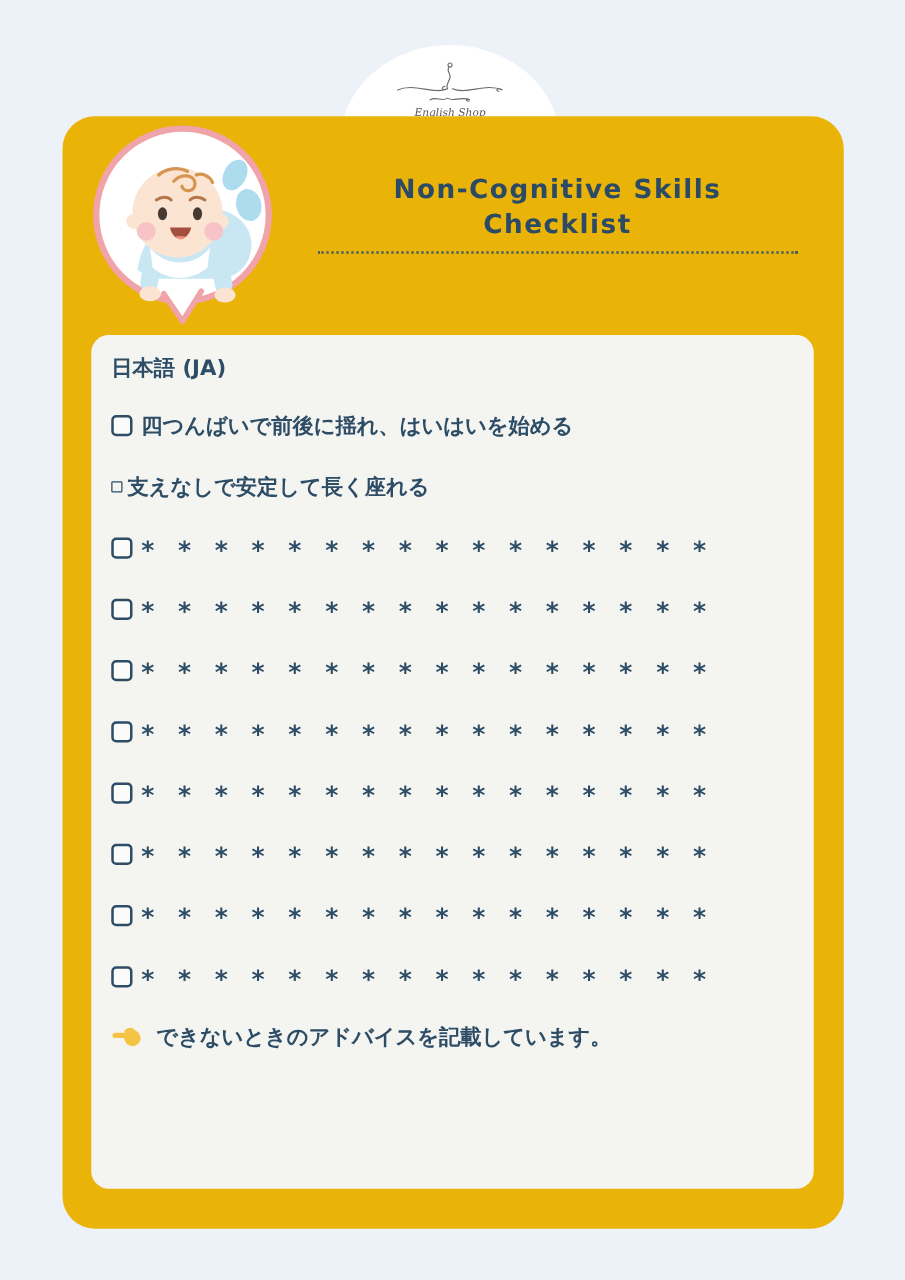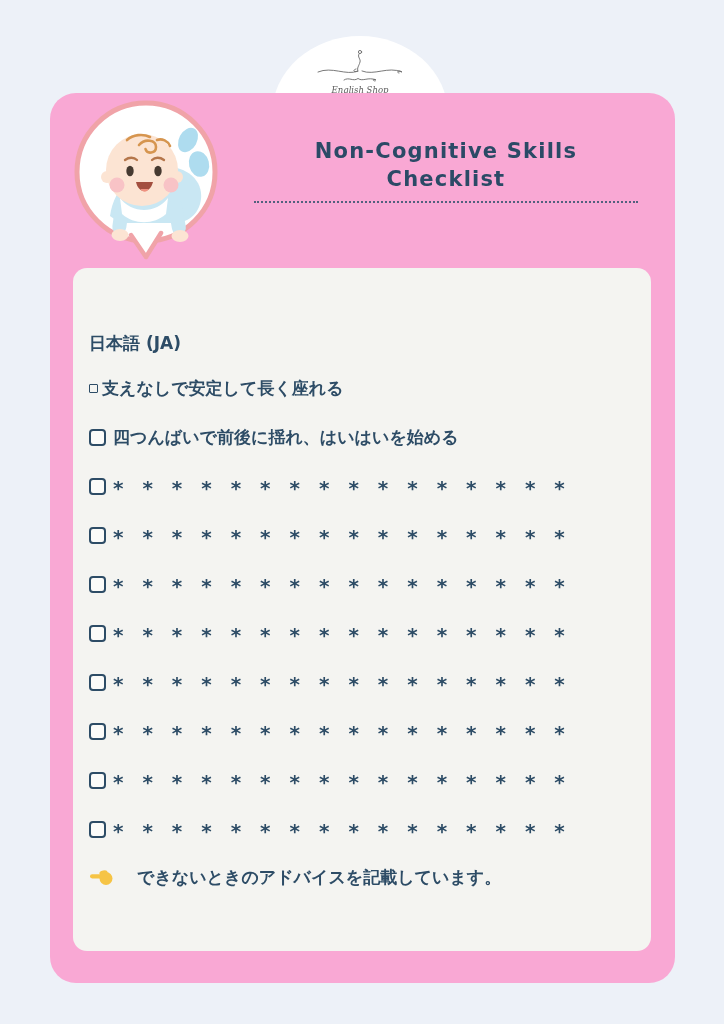--- a/index.html
+++ b/index.html
@@ -14,42 +14,42 @@
   
   .badge {
     position:absolute; left:272px; top:36px; width:176px; height:130px;
     background:#ffffff; border-radius:50% 50% 50% 50% / 60% 60% 40% 40%;
     z-index:0; display:flex; justify-content:center;
   }
   .badge svg { margin-top:10px; }
   
   .card {
     position:absolute; left:50px; top:93px; width:625px; height:890px;
-    background:#f9a8d4; border-radius:26px; z-index:1;
+    background:#eab308; border-radius:26px; z-index:1;
   }
   
   .bubble { position:absolute; left:20px; top:3px; width:157px; height:172px; }
   
   .title-block {
     position:absolute; left:204px; top:44px; width:384px; text-align:center;
   }
   .page-title {
     font-size:21px; font-weight:700; letter-spacing:1.2px; color:#2b4a66;
     line-height:28px;
   }
   .title-underline {
     margin-top:8px; height:0; border-bottom:2px dotted #35546e; opacity:.85;
   }
   
   .panel {
     position:absolute; left:23px; top:175px; width:578px; height:683px;
     background:#f4f4f1; border-radius:14px; padding:14px 16px;
   }
   .lang-label, .subtitle {
-    font-size:17px; font-weight:600; line-height:26px; color:#2d4c66;margin-top:48px;
+    font-size:17px; font-weight:600; line-height:26px; color:#2d4c66;
   }
   .checklist { margin-top:20px; }
   .item {
     height:24px; margin-bottom:25px;
     display:flex; align-items:center; gap:7px;
     font-size:17px; font-weight:600; color:#2d4c66; white-space:nowrap;
   }
   .cb {
     flex:0 0 auto; width:17px; height:17px;
     border:2px solid #2d4c66; border-radius:4px; background:#fbfbf9;
@@ -57,21 +57,21 @@
   .sq {
     flex:0 0 auto; width:9px; height:9px;
     border:1.5px solid #2d4c66; border-radius:1px; background:transparent;
     margin-right:-3px;
   }
   .masked {
     font-size:20px; font-weight:700; letter-spacing:6px;
     position:relative; top:2px;
   }
   .advice {
-    margin-top:24px; display:flex; align-items:center; gap:24px;
+    margin-top:24px; display:flex; align-items:center; gap:12px;
     font-size:17px; font-weight:600; color:#2d4c66; white-space:nowrap;
   }
   .hand { flex:0 0 auto; }
 </style>
 </head>
 <body>
 
 <div class="badge">
   <svg width="120" height="56" viewBox="0 0 120 52">
     <g fill="none" stroke="#6a6a6a" stroke-width="0.9" stroke-linecap="round">
@@ -134,26 +134,26 @@
   <div class="title-block">
     <div class="page-title">Non-Cognitive Skills Checklist</div>
     <div class="title-underline"></div>
   </div>
 
   <div class="panel">
     <div class="lang-label">日本語 (JA)</div>
 
     <div class="checklist">
       <div class="item">
+        <span class="cb"></span>
+        <span>四つんばいで前後に揺れ、はいはいを始める</span>
+      </div>
+      <div class="item">
         <span class="sq"></span>
         <span>支えなしで安定して長く座れる</span>
-      </div>
-      <div class="item">
-        <span class="cb"></span>
-        <span>四つんばいで前後に揺れ、はいはいを始める</span>
       </div>
       <div class="item">
         <span class="cb"></span>
         <span class="masked">* * * * * * * * * * * * * * * *</span>
       </div>
       <div class="item">
         <span class="cb"></span>
         <span class="masked">* * * * * * * * * * * * * * * *</span>
       </div>
       <div class="item">

